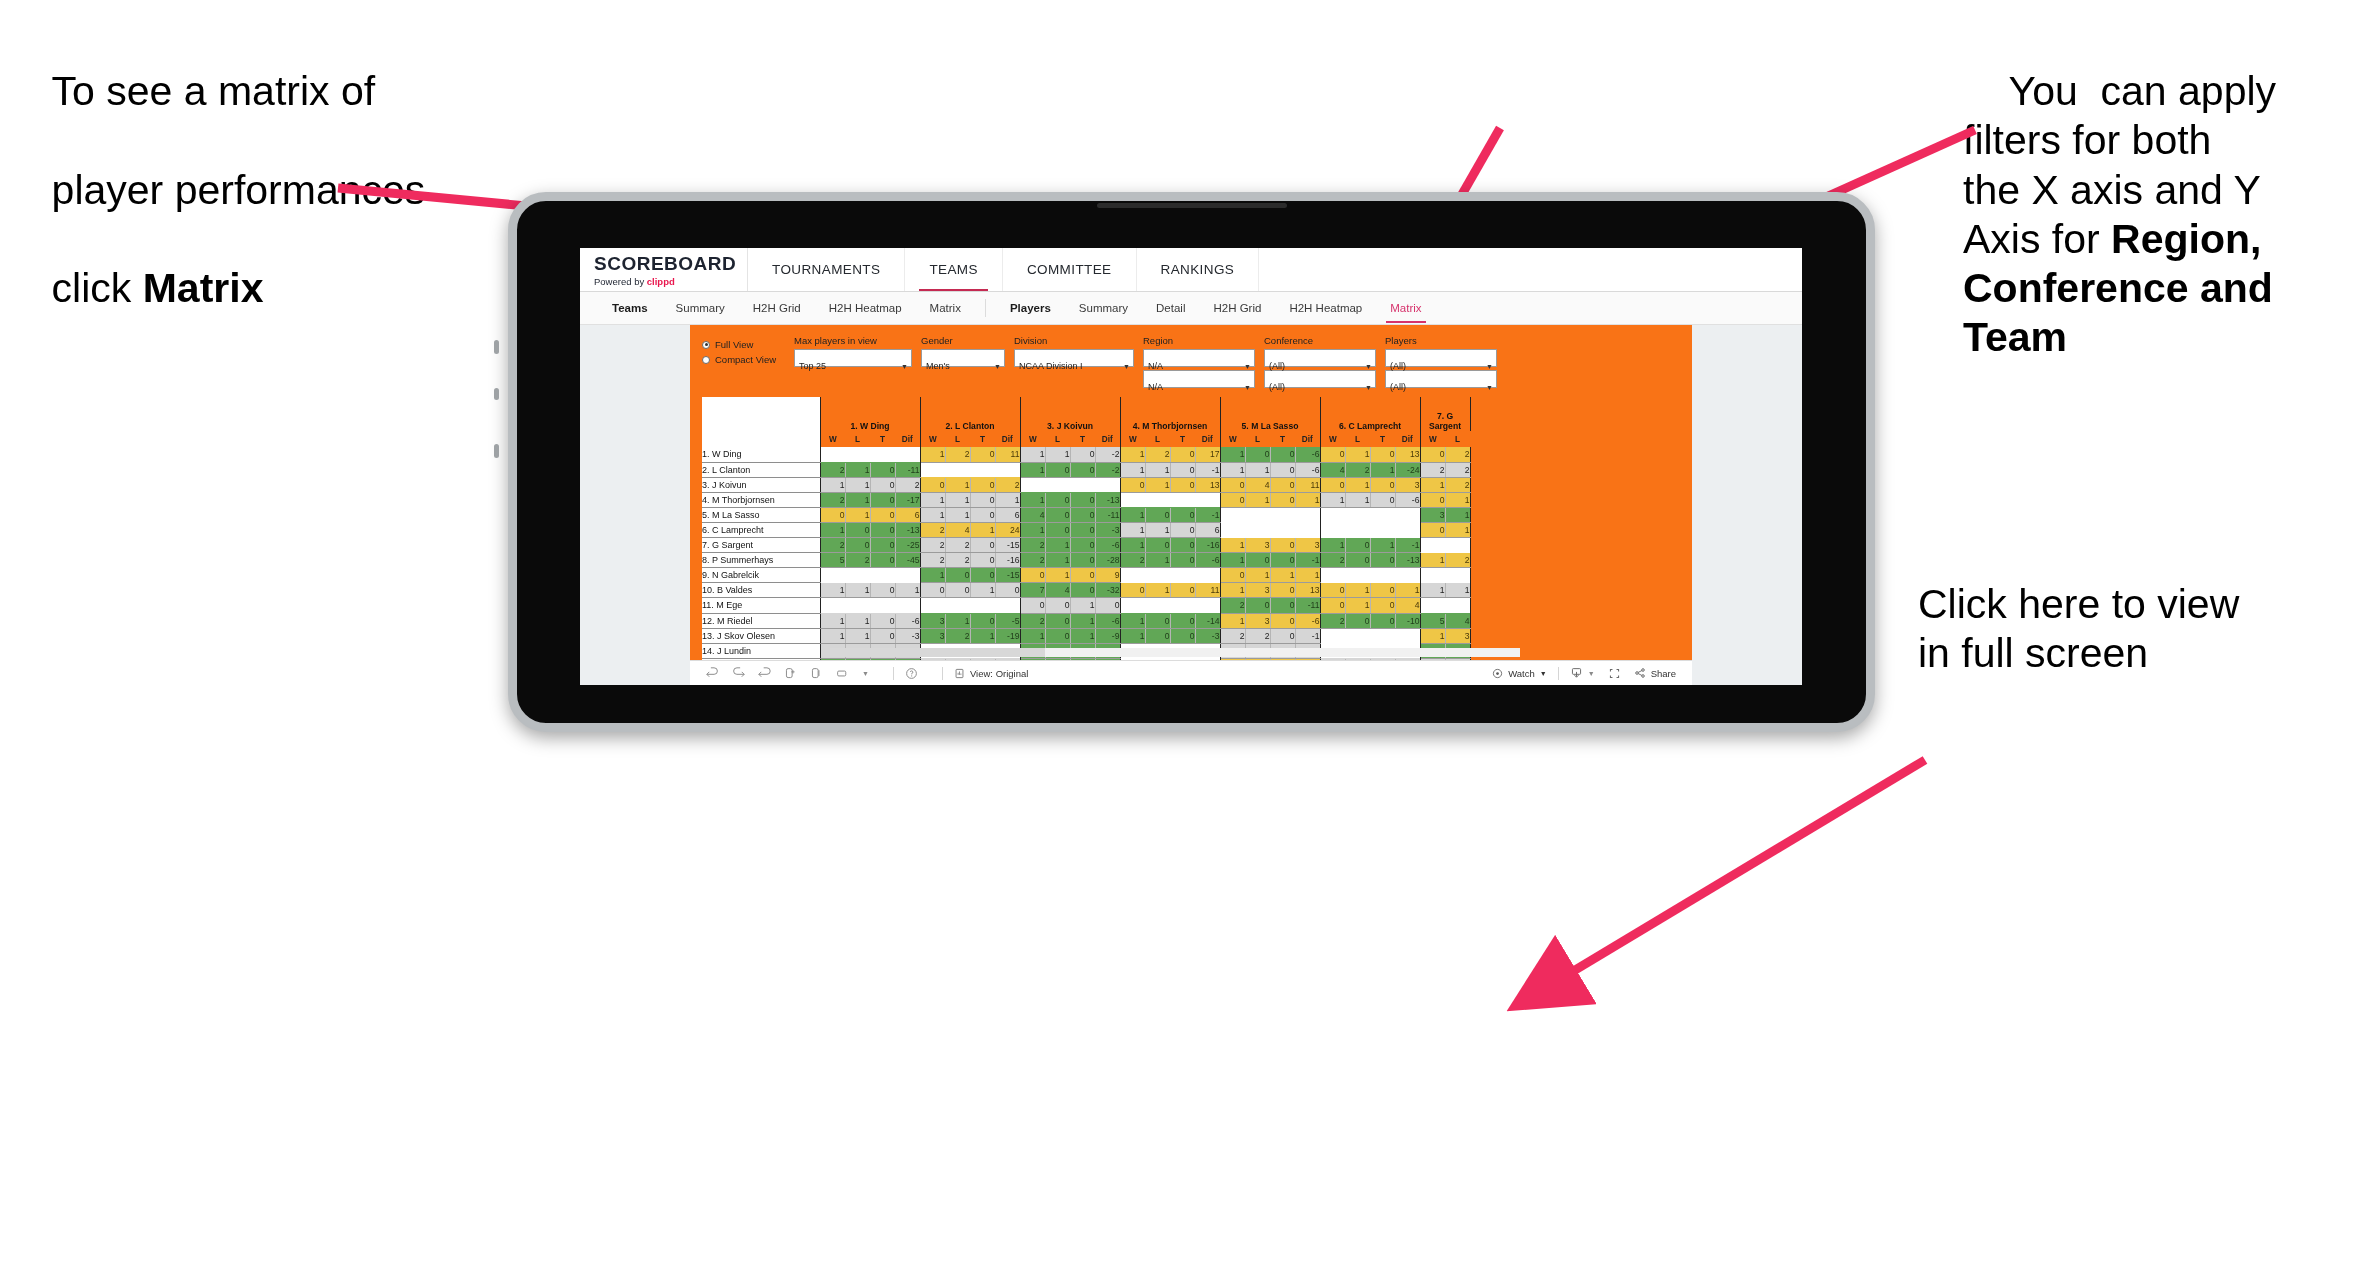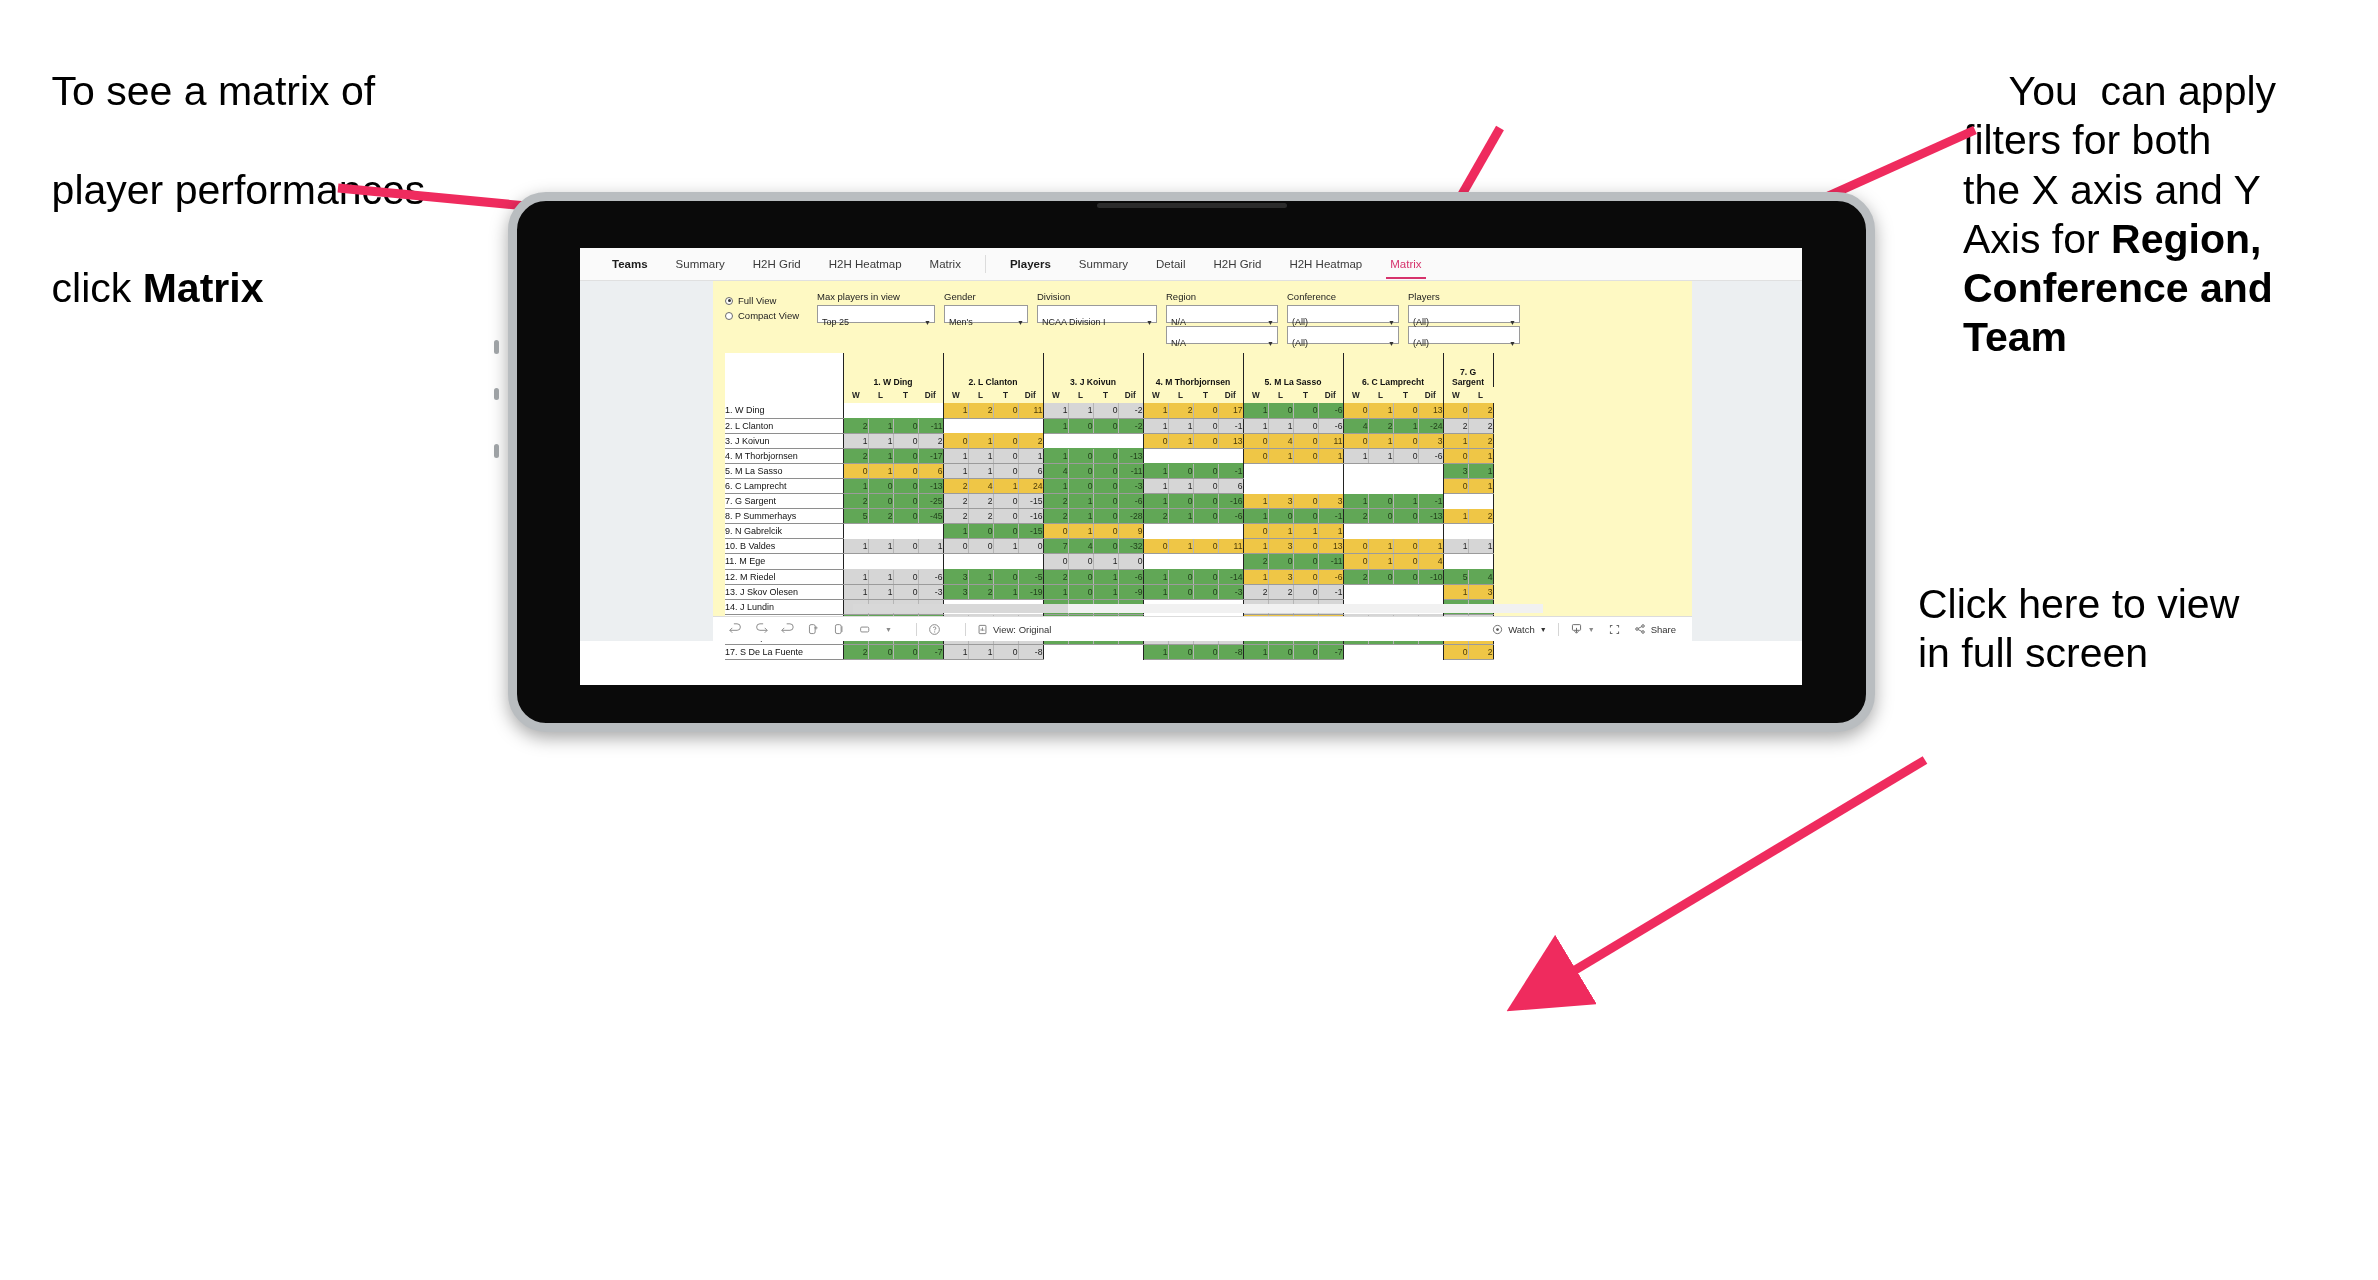--- a/index.html
+++ b/index.html
@@ -97,22 +97,21 @@
   }
   .sub-sep { width:1px; height:18px; background:#dcdcdc; margin: 0 10px; }
 
   
   #content {
     position:relative; height: calc(100% - 44px - 33px);
     background: #eceff1; padding: 0;
   }
   #sheet {
     position:absolute; left: 110px; top: 0px; right: 110px; bottom: 0px;
-    background:#fef9c3;
-    margin-left:23px;
+    background:#f97316;
   }
 
   
   #filterbar { display:flex; align-items:flex-start; padding: 10px 0 6px 12px; gap: 0; }
   .radio-col { width: 92px; padding-top:2px; }
   .radio-row { display:flex; align-items:center; gap:5px; font-size:9.5px; color:#222; height:15px;}
   .radio {
     width: 8px; height: 8px; border-radius:50%; border:1px solid #6b6b6b;
     display:inline-block; position:relative; background:#fff;
   }
@@ -248,20 +247,30 @@
   <div id="tablet">
     <div id="tablet-frame">
       <div id="tablet-speaker"></div>
     </div>
     <div class="side-btn" id="sb1"></div>
     <div class="side-btn" id="sb2"></div>
     <div class="side-btn" id="sb3"></div>
 
     <div id="screen">
 
+      <div id="topnav">
+        <div id="brand">
+          <div class="bname">SCOREBOARD</div>
+          <div class="bsub"><span>Powered by </span><span class="cl">clippd</span></div>
+        </div>
+        <div class="topnav-item">TOURNAMENTS</div>
+        <div class="topnav-item active">TEAMS</div>
+        <div class="topnav-item">COMMITTEE</div>
+        <div class="topnav-item">RANKINGS</div>
+      </div>
 
       <div id="subnav">
         <div class="sub-group">
           <div class="sub-label">Teams</div>
           <div class="sub-item">Summary</div>
           <div class="sub-item">H2H Grid</div>
           <div class="sub-item">H2H Heatmap</div>
           <div class="sub-item">Matrix</div>
         </div>
         <div class="sub-sep"></div>

